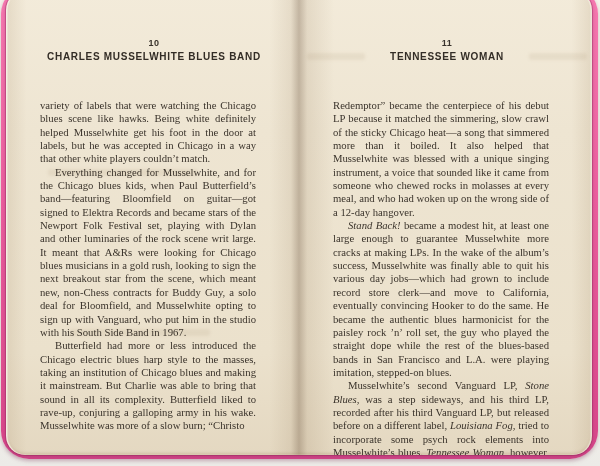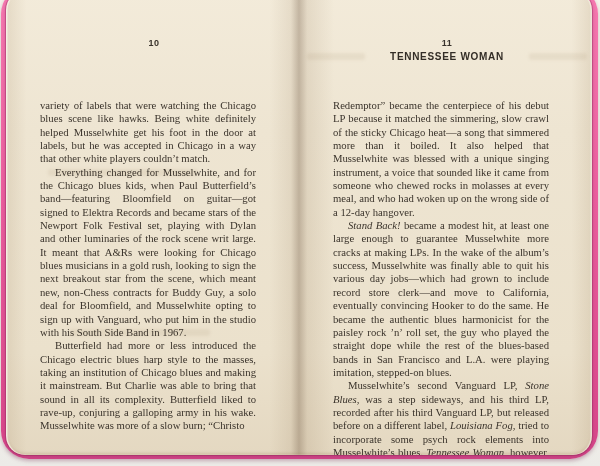--- a/index.html
+++ b/index.html
@@ -68,20 +68,21 @@
 </style>
 </head>
 <body>
 
 <div class="cover"></div>
 
 <div class="pages">
 
   <div class="page left">
     <div class="pagenum">10</div>
+    <div class="header">CHARLES MUSSELWHITE BLUES BAND</div>
     <div class="ghost" style="top:178px;left:8px;width:150px;"></div>
     <div class="ghost" style="top:338px;left:30px;width:140px;"></div>
     <div class="body">
         <p class="para"><span>variety of labels that were watching the Chicago blues scene like hawks. Being white definitely helped Musselwhite get his foot in the door at labels, but he was accepted in Chicago in a way that other white players couldn’t match.</span></p>
         <p class="para indent"><span>Everything changed for Musselwhite, and for the Chicago blues kids, when Paul Butterfield’s band—featuring Bloomfield on guitar—got signed to Elektra Records and became stars of the Newport Folk Festival set, playing with Dylan and other luminaries of the rock scene writ large. It meant that A&amp;Rs were looking for Chicago blues musicians in a gold rush, looking to sign the next breakout star from the scene, which meant new, non-Chess contracts for Buddy Guy, a solo deal for Bloomfield, and Musselwhite opting to sign up with Vanguard, who put him in the studio with his South Side Band in 1967.</span></p>
         <p class="para indent"><span>Butterfield had more or less introduced the Chicago electric blues harp style to the masses, taking an institution of Chicago blues and making it mainstream. But Charlie was able to bring that sound in all its complexity. Butterfield liked to rave-up, conjuring a galloping army in his wake. Musselwhite was more of a slow burn; “Christo</span></p>
       </div>
   </div>
 
   <div class="page right">

